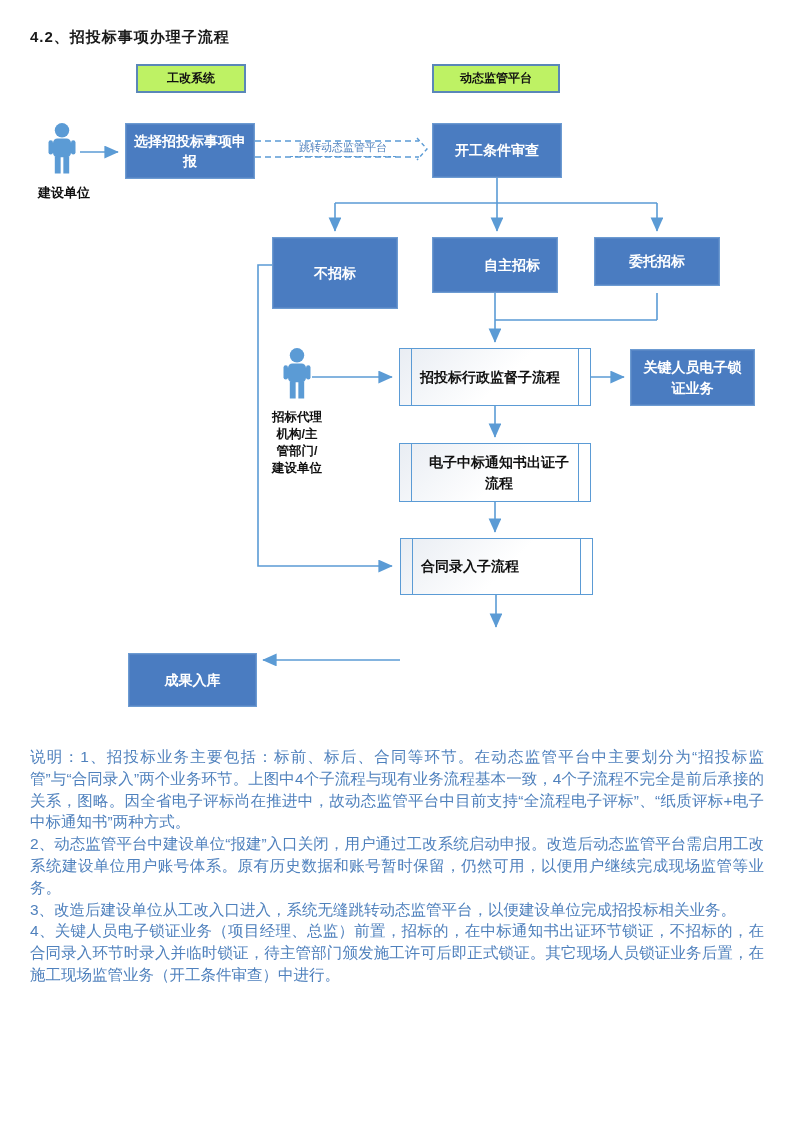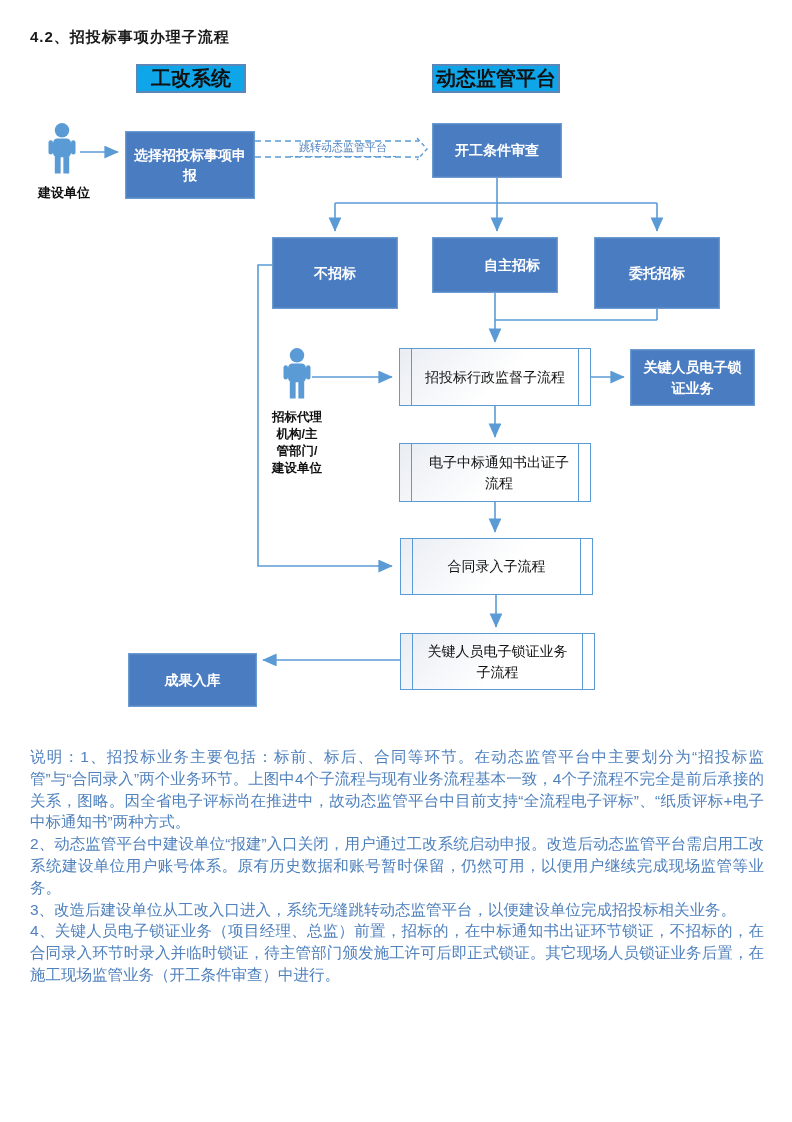--- a/index.html
+++ b/index.html
@@ -1,28 +1,28 @@
 <!DOCTYPE html>
 <html><head>
 <meta charset="utf-8">
 <style>
   html,body{margin:0;padding:0;background:#ffffff;}
   #page{position:relative;width:792px;height:1122px;background:#ffffff;overflow:hidden;
         font-family:"Liberation Sans","DejaVu Sans",sans-serif;}
   #connectors{position:absolute;left:0;top:0;width:792px;height:1122px;pointer-events:none;}
   .abs{position:absolute;box-sizing:border-box;}
   .title{font-size:15px;font-weight:bold;color:#1a1a1a;letter-spacing:1px;}
-  .lane{background:#0ea5e9;border:2px solid #5a87b8;display:flex;align-items:center;justify-content:center;
-        font-size:20px;font-weight:bold;color:#111;}
+  .lane{background:#bef264;border:2px solid #5a87b8;display:flex;align-items:center;justify-content:center;
+        font-size:12px;font-weight:bold;color:#111;}
   .solid{background:#4A7CC1;border:1.5px solid #6C9BD2;display:flex;align-items:center;justify-content:center;
          text-align:center;color:#ffffff;font-size:14px;font-weight:bold;line-height:1.45;padding:2px 6px;
          box-shadow:0 0 0 1px rgba(255,255,255,0.08) inset;}
   .predef{background:linear-gradient(135deg,#e9edf3 0%,#ffffff 55%);border:1.6px solid #5B9BD5;
-          display:flex;align-items:center;justify-content:center;text-align:center;color:#111;
-          font-size:14px;font-weight:normal;line-height:1.5;padding:2px 20px;}
+          display:flex;align-items:center;justify-content:flex-start;text-align:center;color:#111;
+          font-size:14px;font-weight:bold;line-height:1.5;padding:2px 20px;}
   .predef .bar{position:absolute;top:0;bottom:0;width:0;border-left:1.4px solid #5B9BD5;}
   .predef .bar-l{left:11px;}
   .predef .bar-r{right:11px;}
   .actor-label{font-size:13px;font-weight:bold;color:#111;text-align:center;line-height:1.3;}
   .actor-label2{font-size:12.5px;font-weight:bold;color:#111;text-align:center;line-height:1.35;}
   .actor-label2 span{display:block;}
   .jump-label{font-size:11px;color:#4F81BD;text-align:center;border-bottom:1.3px dashed #5B9BD5;
               padding-bottom:1px;white-space:nowrap;}
   .person{fill:#5B9BD5;}
   .notes{color:#4F81BD;font-size:15.5px;line-height:21.8px;text-align:justify;}
@@ -72,29 +72,29 @@
       <circle cx="20" cy="9" r="8"></circle>
       <rect x="10" y="18" width="20" height="21" rx="5"></rect>
       <rect x="5" y="20" width="5" height="16" rx="2.5"></rect>
       <rect x="30" y="20" width="5" height="16" rx="2.5"></rect>
       <rect x="12" y="38" width="6.5" height="19"></rect>
       <rect x="21.5" y="38" width="6.5" height="19"></rect>
     </g>
   </svg>
   <div class="abs actor-label" style="left:26px;top:185px;width:76px;">建设单位</div>
 
-  <div class="abs solid" style="left:125px;top:123px;width:130px;height:68px;margin-top:8px;">选择招投标事项申报</div>
+  <div class="abs solid" style="left:125px;top:123px;width:130px;height:56px;">选择招投标事项申报</div>
 
   <div class="abs jump-label" style="left:290px;top:140px;width:106px;">跳转动态监管平台</div>
 
   <div class="abs solid" style="left:432px;top:123px;width:130px;height:55px;">开工条件审查</div>
 
   <div class="abs solid" style="left:272px;top:237px;width:126px;height:72px;">不招标</div>
   <div class="abs solid" style="left:432px;top:237px;width:126px;height:56px;padding-left:40px;">自主招标</div>
-  <div class="abs solid" style="left:594px;top:237px;width:126px;height:72px;">委托招标</div>
+  <div class="abs solid" style="left:594px;top:237px;width:126px;height:49px;">委托招标</div>
 
   <svg class="abs" style="left:279px;top:347px;" width="36" height="58" viewBox="0 0 40 64">
     <g class="person">
       <circle cx="20" cy="9" r="8"></circle>
       <rect x="10" y="18" width="20" height="21" rx="5"></rect>
       <rect x="5" y="20" width="5" height="16" rx="2.5"></rect>
       <rect x="30" y="20" width="5" height="16" rx="2.5"></rect>
       <rect x="12" y="38" width="6.5" height="19"></rect>
       <rect x="21.5" y="38" width="6.5" height="19"></rect>
     </g>
@@ -119,25 +119,20 @@
     <div class="bar bar-r"></div>
     <span>电子中标通知书出证子流程</span>
   </div>
 
   <div class="abs predef" style="left:400px;top:538px;width:193px;height:57px;">
     <div class="bar bar-l"></div>
     <div class="bar bar-r"></div>
     <span>合同录入子流程</span>
   </div>
 
-  <div class="abs predef" style="left:400px;top:633px;width:195px;height:57px;">
-    <div class="bar bar-l"></div>
-    <div class="bar bar-r"></div>
-    <span>关键人员电子锁证业务子流程</span>
-  </div>
 
   <div class="abs solid" style="left:128px;top:653px;width:129px;height:54px;">成果入库</div>
 
   <div class="abs notes" style="left:30px;top:746px;width:734px;">
     <p>说明：1、招投标业务主要包括：标前、标后、合同等环节。在动态监管平台中主要划分为“招投标监管”与“合同录入”两个业务环节。上图中4个子流程与现有业务流程基本一致，4个子流程不完全是前后承接的关系，图略。因全省电子评标尚在推进中，故动态监管平台中目前支持“全流程电子评标”、“纸质评标+电子中标通知书”两种方式。</p>
     <p>2、动态监管平台中建设单位“报建”入口关闭，用户通过工改系统启动申报。改造后动态监管平台需启用工改系统建设单位用户账号体系。原有历史数据和账号暂时保留，仍然可用，以便用户继续完成现场监管等业务。</p>
     <p>3、改造后建设单位从工改入口进入，系统无缝跳转动态监管平台，以便建设单位完成招投标相关业务。</p>
     <p>4、关键人员电子锁证业务（项目经理、总监）前置，招标的，在中标通知书出证环节锁证，不招标的，在合同录入环节时录入并临时锁证，待主管部门颁发施工许可后即正式锁证。其它现场人员锁证业务后置，在施工现场监管业务（开工条件审查）中进行。</p>
   </div>
 

